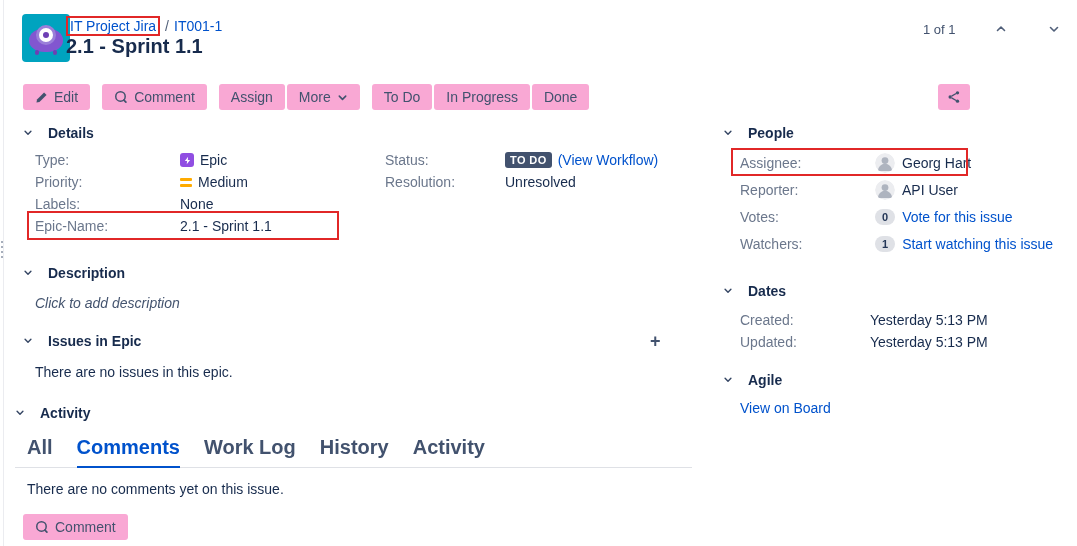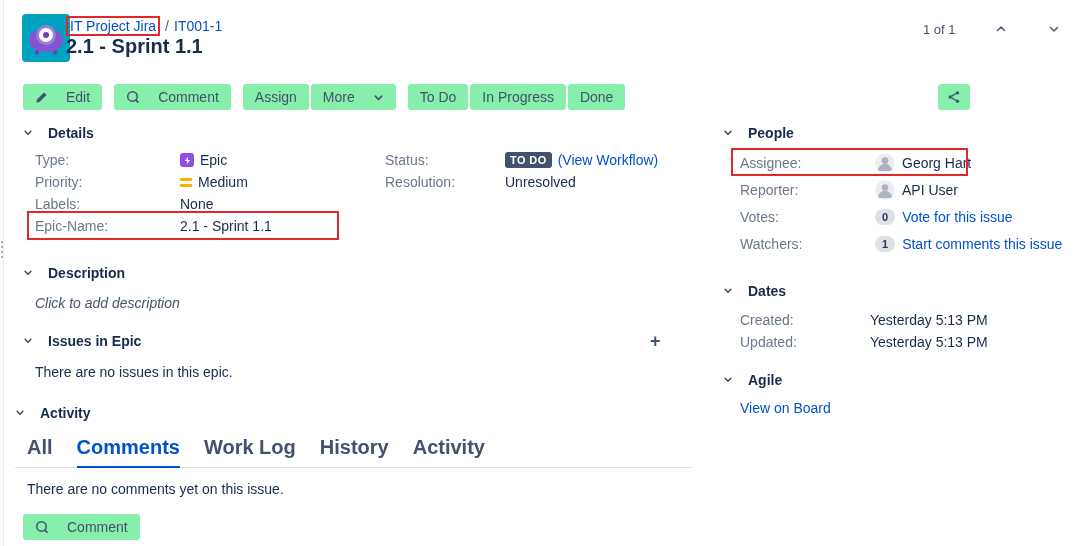--- a/index.html
+++ b/index.html
@@ -24,22 +24,22 @@
   .red-outline { border:2px solid #E12727; padding:0 2px; display:inline-block; }
   .crumb-sep { color:#505F79; margin:0 5px; }
   .issue-title { position:absolute; left:66px; top:35px; font-size:20px; font-weight:600; color:#172B4D; }
 
   .pager { position:absolute; left:923px; top:21px; display:flex; align-items:center; gap:37px; color:#42526E; font-size:13px; }
   .pager-btn { background:none; border:none; padding:2px; cursor:pointer; color:#505F79; display:flex; }
 
   
   .toolbar { position:absolute; left:23px; top:84px; display:flex; gap:12px; }
   .btn-group { display:flex; gap:2px; }
-  .btn { background:#86efac; color:#42526E; border:none; border-radius:3px; height:26px; padding:0 12px;
-         font-size:14px; font-family:inherit; display:inline-flex; align-items:center; gap:18px; cursor:pointer; white-space:nowrap; }
+  .btn { background:#f9a8d4; color:#42526E; border:none; border-radius:3px; height:26px; padding:0 12px;
+         font-size:14px; font-family:inherit; display:inline-flex; align-items:center; gap:6px; cursor:pointer; white-space:nowrap; }
   .btn svg { flex:none; }
   .toolbar-right { position:absolute; left:938px; top:84px; display:flex; gap:4px; }
   .icon-btn { padding:0 9px; }
 
   
   .section-header { display:flex; align-items:center; gap:15px; font-weight:700; font-size:14px; color:#172B4D; height:20px; }
   .twisty { background:none; border:none; padding:0; cursor:pointer; display:flex; color:#344563; }
 
   .section-details { position:absolute; left:23px; top:123px; width:677px; }
   .details-fields { position:relative; margin-top:6px; }
@@ -327,21 +327,21 @@
         <span class="p-label">Votes:</span>
         <span class="p-value">
           <span class="count-pill">0</span>
           <a class="link" href="#">Vote for this issue</a>
         </span>
       </div>
       <div class="p-row">
         <span class="p-label">Watchers:</span>
         <span class="p-value">
           <span class="count-pill">1</span>
-          <a class="link" href="#">Start comments this issue</a>
+          <a class="link" href="#">Start watching this issue</a>
         </span>
       </div>
     </div>
   </div>
 
   <div class="section-dates">
     <div class="section-header">
       <button class="twisty">
           <svg width="10" height="10" viewBox="0 0 12 12">
             <polyline points="2.5,4 6,7.5 9.5,4" fill="none" stroke="currentColor" stroke-width="1.7" stroke-linecap="round" stroke-linejoin="round"></polyline>

